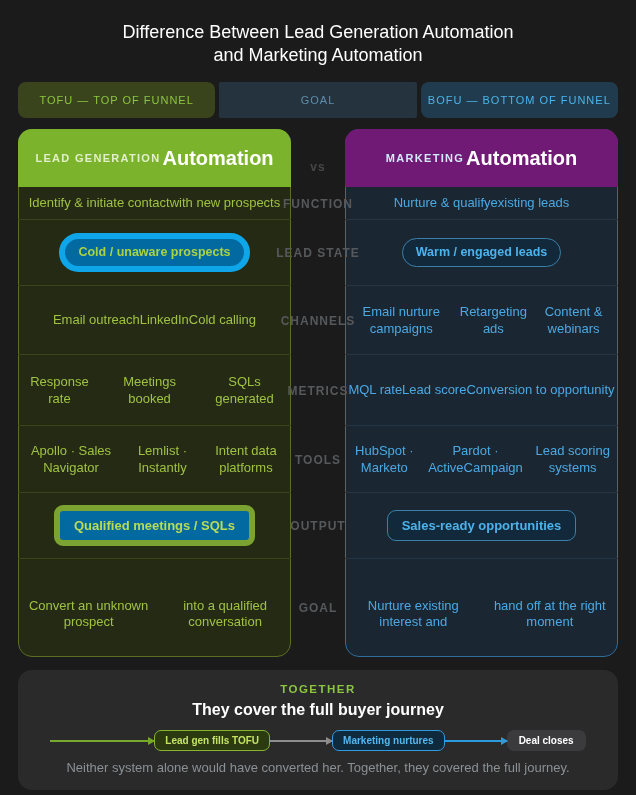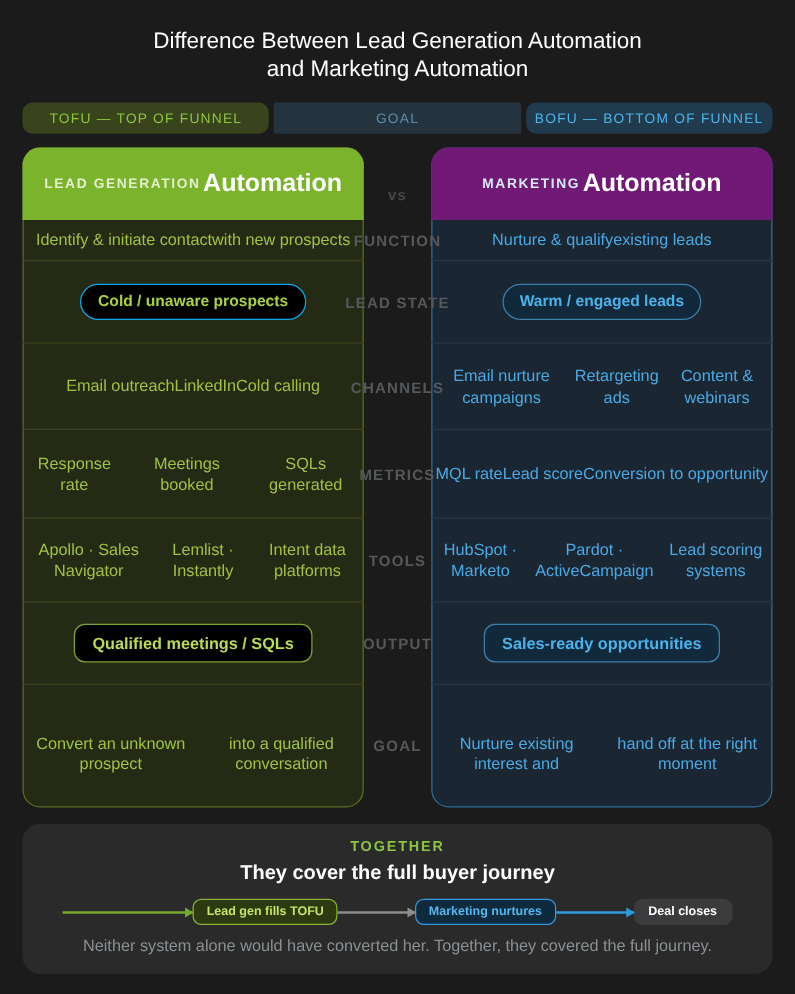--- a/index.html
+++ b/index.html
@@ -15,21 +15,21 @@
     padding-top:21px;
     text-align:center;
     color:#ffffff;
     font-size:18px;
     font-weight:normal;
     line-height:23px;
   }
   
   .funnel-bar{
     margin:15px 18px 0;
-    height:25px;
+    height:36px;
     display:flex;
     gap:4px;
     text-align:right;
   }
   .funnel-seg{
     flex:1;
     display:flex;align-items:center;justify-content:center;
     font-size:11px;letter-spacing:1px;
   }
   .seg-tofu{background:#39431c;color:#8dc63f;border-radius:8px;}
@@ -84,21 +84,21 @@
     color:#56595b;font-size:12px;font-weight:bold;letter-spacing:1px;
     white-space:nowrap;
   }
   
   .badge{
     display:inline-block;
     font-weight:bold;font-size:12.5px;
     padding:5px 13px;
     border-radius:999px;
   }
-  .badge.green{background:#000000;border:1px solid #0ea5e9;color:#a9d343;}
+  .badge.green{background:#0369a1;border:6px solid #0ea5e9;color:#a9d343;}
   .badge.blue{background:#12293c;border:1px solid #3b7fa9;color:#4db2ea;}
   .badge.square{border-radius:9px;font-size:13px;padding:6px 14px;}
   .badge.square.green{color:#b8dc55;border-color:#7ba331;}
   
   .together-card{
     margin:13px 18px 0;
     height:107px;
     background:#2a2a2b;
     border-radius:14px;
     padding-top:13px;

